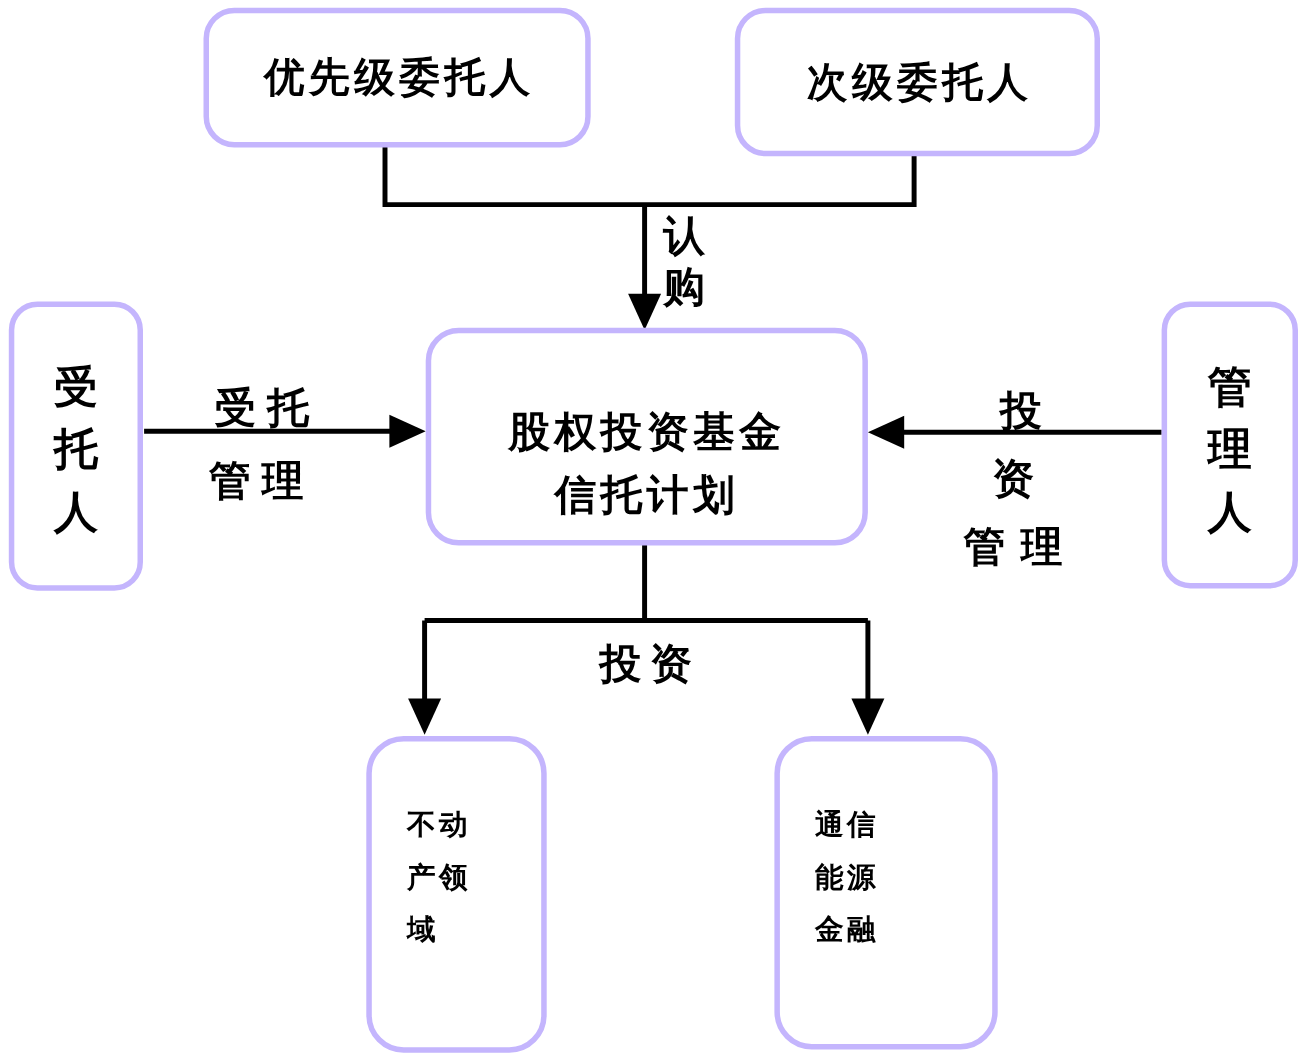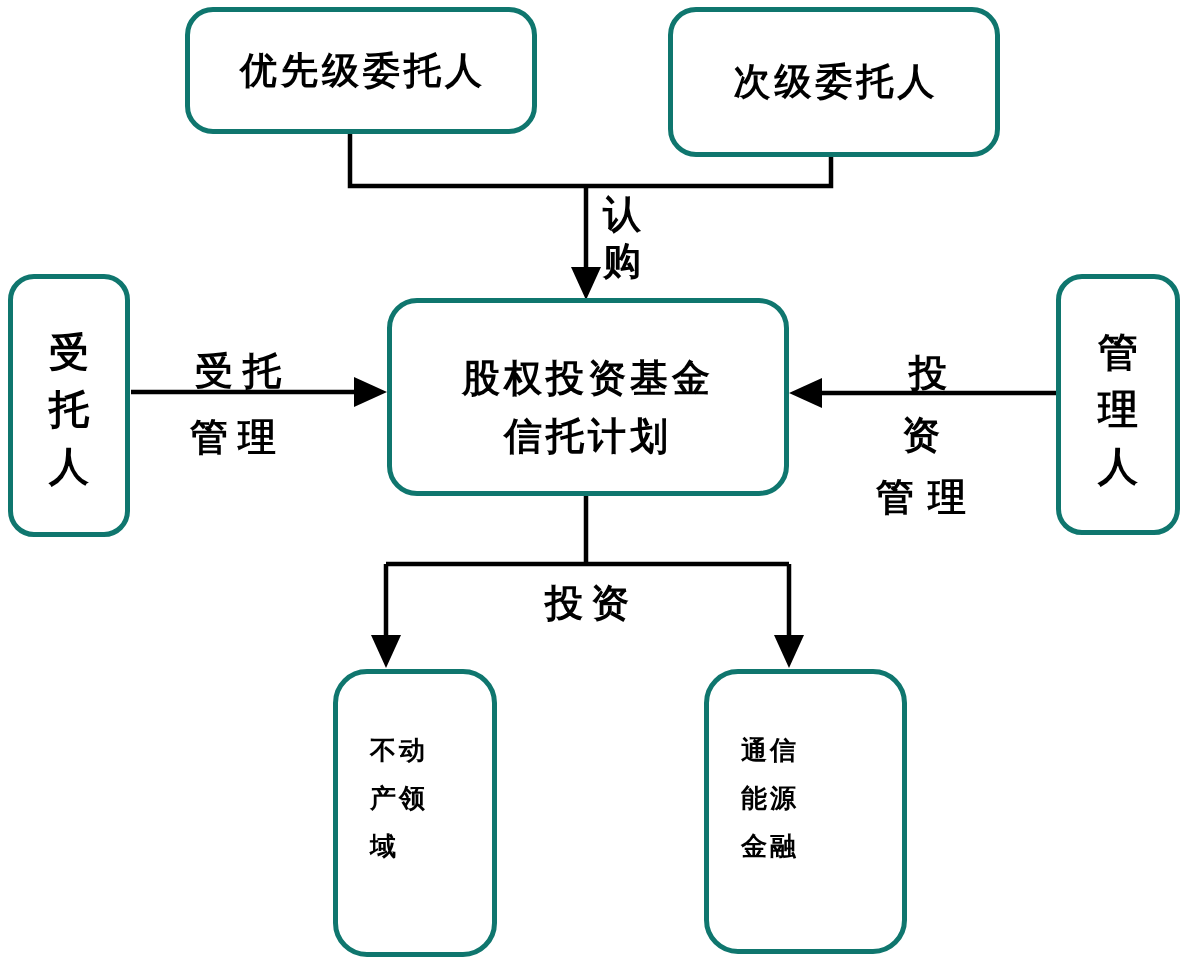--- a/index.html
+++ b/index.html
@@ -12,34 +12,34 @@
     overflow: hidden;
   }
   .canvas { position: absolute; inset: 0; width: 1187px; height: 966px; background: #ffffff; }
   svg.connectors { position: absolute; left: 0; top: 0; width: 1187px; height: 966px; }
   svg.connectors path { stroke: #000000; stroke-width: 4.5; fill: none; }
   svg.connectors polygon { fill: #000000; stroke: none; }
 
   .node {
     position: absolute;
     background: #ffffff;
-    border: 5px solid #0f766e;
+    border: 5px solid #c4b5fd;
     font-weight: bold;
     white-space: pre-line;
   }
   .node-top {
     border-radius: 28px;
     display: flex; align-items: center; justify-content: center;
     font-size: 37px; letter-spacing: 4px; text-indent: 4px;
   }
   .node-center {
     border-radius: 30px;
     text-align: center;
     font-size: 38px; letter-spacing: 4px;
-    line-height: 58px; padding-top: 46px;
+    line-height: 58px; padding-top: 60px;
   }
   .node-vert {
     border-radius: 26px;
     text-align: center;
     font-size: 40px;
     line-height: 57px; padding-top: 44px;
   }
   .node-bottom {
     border-radius: 34px;
     text-align: left;
@@ -76,21 +76,21 @@
     <path d="M1056 393 L818 393"></path>
     <polygon points="789,393 822,378 822,408"></polygon>
 
     <path d="M586 494 L586 564 M386 564 L789 564 M386 564 L386 638 M789 564 L789 638"></path>
     <polygon points="386,668 371,635 401,635"></polygon>
     <polygon points="789,668 774,635 804,635"></polygon>
   </svg>
 
   <div class="node node-top" style="left:185px; top:7px; width:352px; height:127px;">优先级委托人</div>
 
-  <div class="node node-top" style="left:668px; top:7px; width:332px; height:150px;">次级委托人</div>
+  <div class="node node-top" style="left:668px; top:7px; width:332px; height:135px;">次级委托人</div>
 
   <div class="node node-vert" style="left:8px; top:274px; width:122px; height:263px;">受
 托
 人</div>
 
   <div class="node node-vert" style="left:1056px; top:274px; width:124px; height:261px;">管
 理
 人</div>
 
   <div class="node node-center" style="left:387px; top:298px; width:402px; height:198px;">股权投资基金

